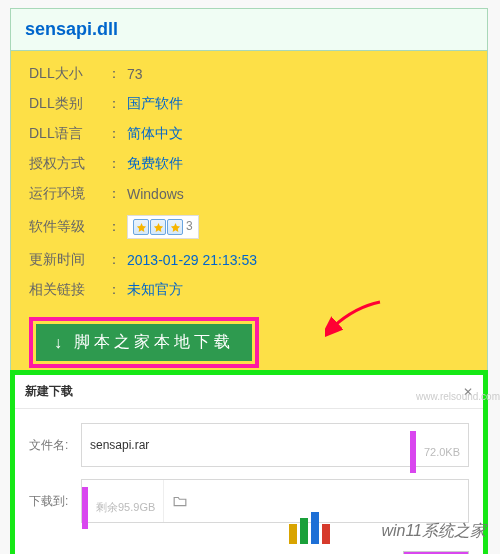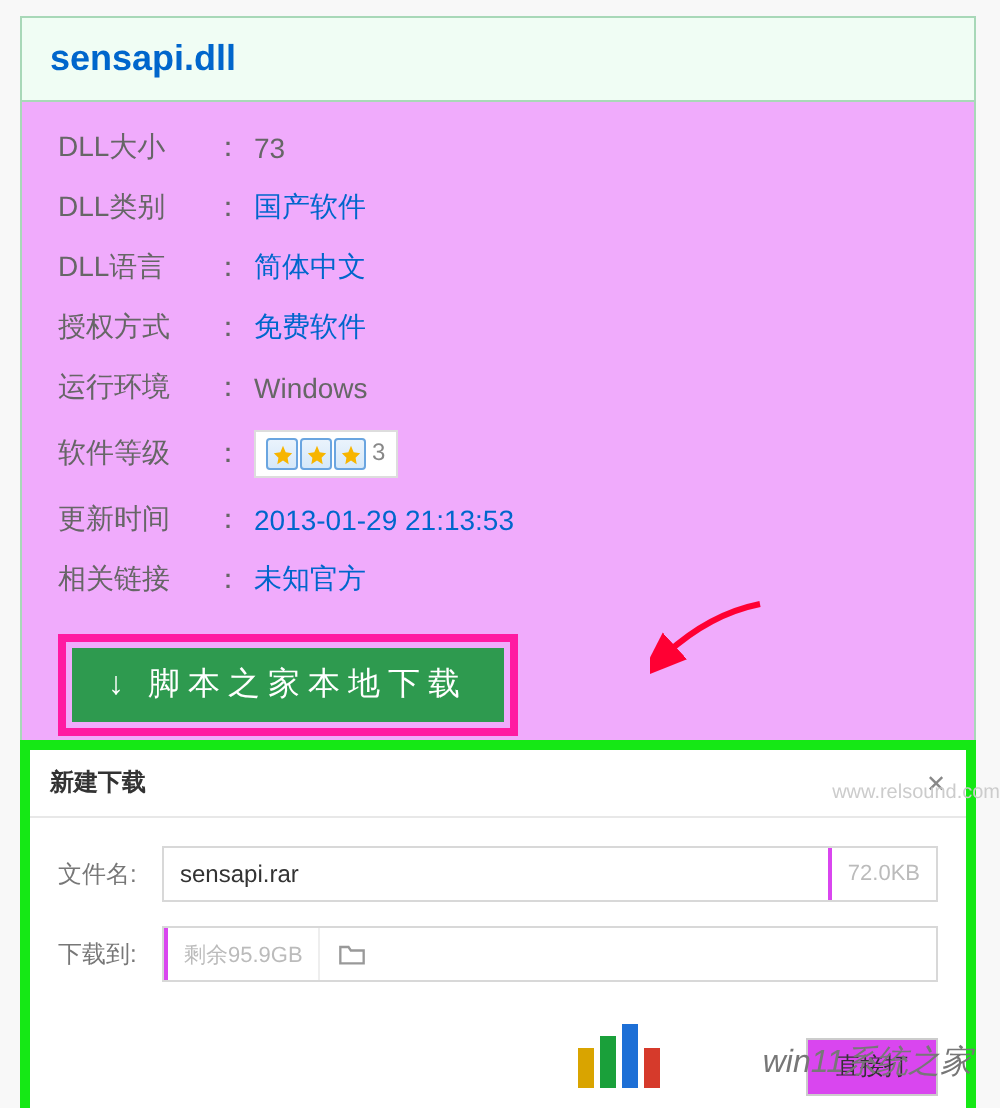--- a/index.html
+++ b/index.html
@@ -7,21 +7,21 @@
       font-family: "Microsoft YaHei", Arial, sans-serif;
       background: #f8f8f8;
       width: 500px;
       height: 554px;
       overflow: hidden;
       position: relative;
     }
     .top-card {
       margin: 8px 12px 0 10px;
       border: 1px solid #a8d8b8;
-      background: #f0abfc;
+      background: #fde047;
     }
     .title-bar {
       background: #f0fdf4;
       padding: 10px 14px;
       border-bottom: 1px solid #a8d8b8;
     }
     .title-bar h1 {
       color: #0066cc;
       font-size: 18px;
       font-weight: bold;
@@ -120,39 +120,39 @@
       margin-bottom: 12px;
       font-size: 12px;
     }
     .dlg-label {
       color: #777;
       width: 52px;
     }
     .dlg-input-wrap {
       flex: 1;
       display: flex;
-      align-items: flex-end;
+      align-items: center;
       border: 1px solid #d8d8d8;
       background: #fff;
-      height: 28px;
+      height: 44px;
     }
     .dlg-input {
       flex: 1;
       border: none;
       padding: 0 8px;
       font-size: 12px;
       color: #333;
       outline: none;
       height: 100%;
     }
     .dlg-meta {
       color: #bbb;
       font-size: 11px;
       padding: 0 8px;
-      border-left: 2px solid #d946ef;
+      border-left: 6px solid #d946ef;
       height: 100%;
       display: flex;
       align-items: center;
       margin-top: 13px;
     }
     .dlg-text {
       flex:1; padding: 0 8px; color:#333;
     }
     .dlg-folder {
       border-left: 1px solid #eee;

